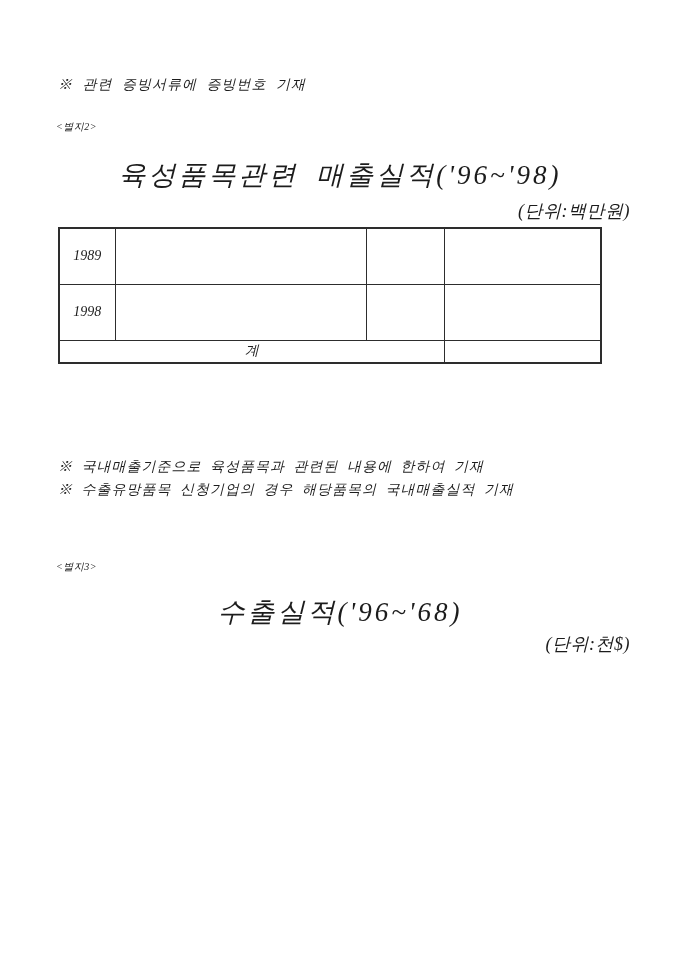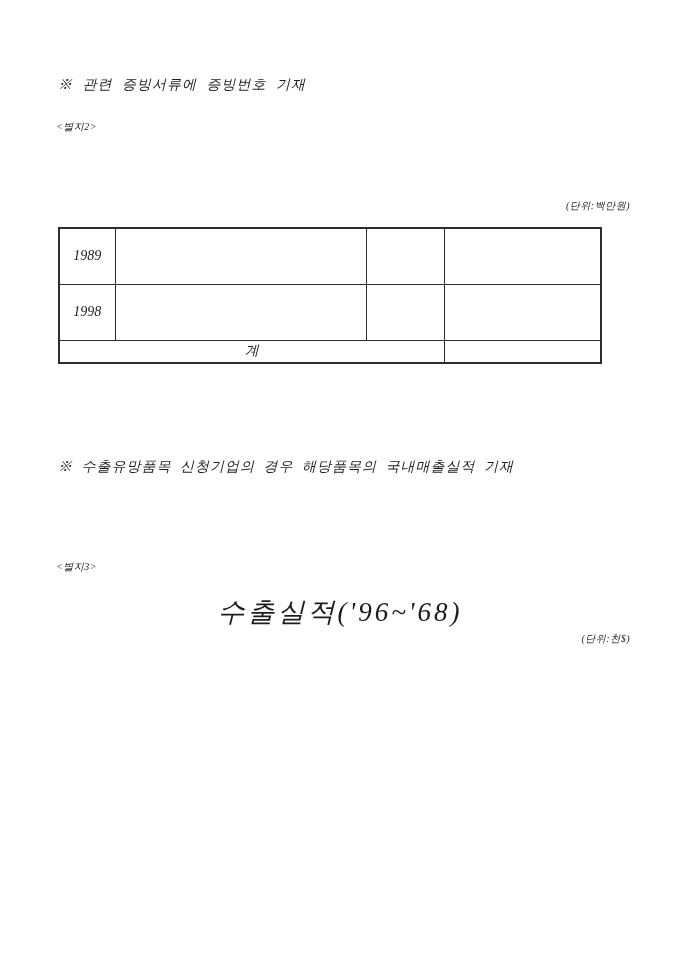--- a/index.html
+++ b/index.html
@@ -26,21 +26,21 @@
   .big-title {
     position:absolute; left:0; width:100%;
     text-align:center;
     font-size:27px; letter-spacing:3px; word-spacing:8px;
     white-space:nowrap;
   }
   .title1 { top:157px; }
   .title2 { top:594px; }
   .unit-label {
     position:absolute; right:50px;
-    font-size:10px; letter-spacing:0.5px;
+    font-size:18px; letter-spacing:0.5px;
     text-align:left;
   }
   .unit1 { top:199px; }
   .unit2 { top:632px; }
   table.sales {
     position:absolute; left:58px; top:227px;
     width:542px;
     border-collapse:collapse; table-layout:fixed;
     border:2px solid #2d2d2d;
   }
@@ -63,20 +63,21 @@
 </style>
 </head>
 <body>
 
 <div class="page">
 
   <div class="top-note">※ 관련 증빙서류에 증빙번호 기재</div>
 
   <div class="appendix-label appendix2">&lt;별지2&gt;</div>
 
+  <div class="big-title title1">육성품목관련 매출실적('96~'98)</div>
 
   <div class="unit-label unit1">(단위:백만원)</div>
 
   <table class="sales">
     <colgroup>
       <col style="width:56px">
       <col style="width:251px">
       <col style="width:78px">
       <col style="width:157px">
     </colgroup>
@@ -94,20 +95,21 @@
       <td></td>
     </tr>
     <tr class="total-row">
       <td colspan="3">계</td>
       <td></td>
     </tr>
   </tbody>
     </table>
 
   <div class="notes">
+    <div>※ 국내매출기준으로 육성품목과 관련된 내용에 한하여 기재</div>
     <div>※ 수출유망품목 신청기업의 경우 해당품목의 국내매출실적 기재</div>
   </div>
 
   <div class="appendix-label appendix3">&lt;별지3&gt;</div>
 
   <div class="big-title title2">수출실적('96~'68)</div>
 
   <div class="unit-label unit2">(단위:천$)</div>
 
 </div>

